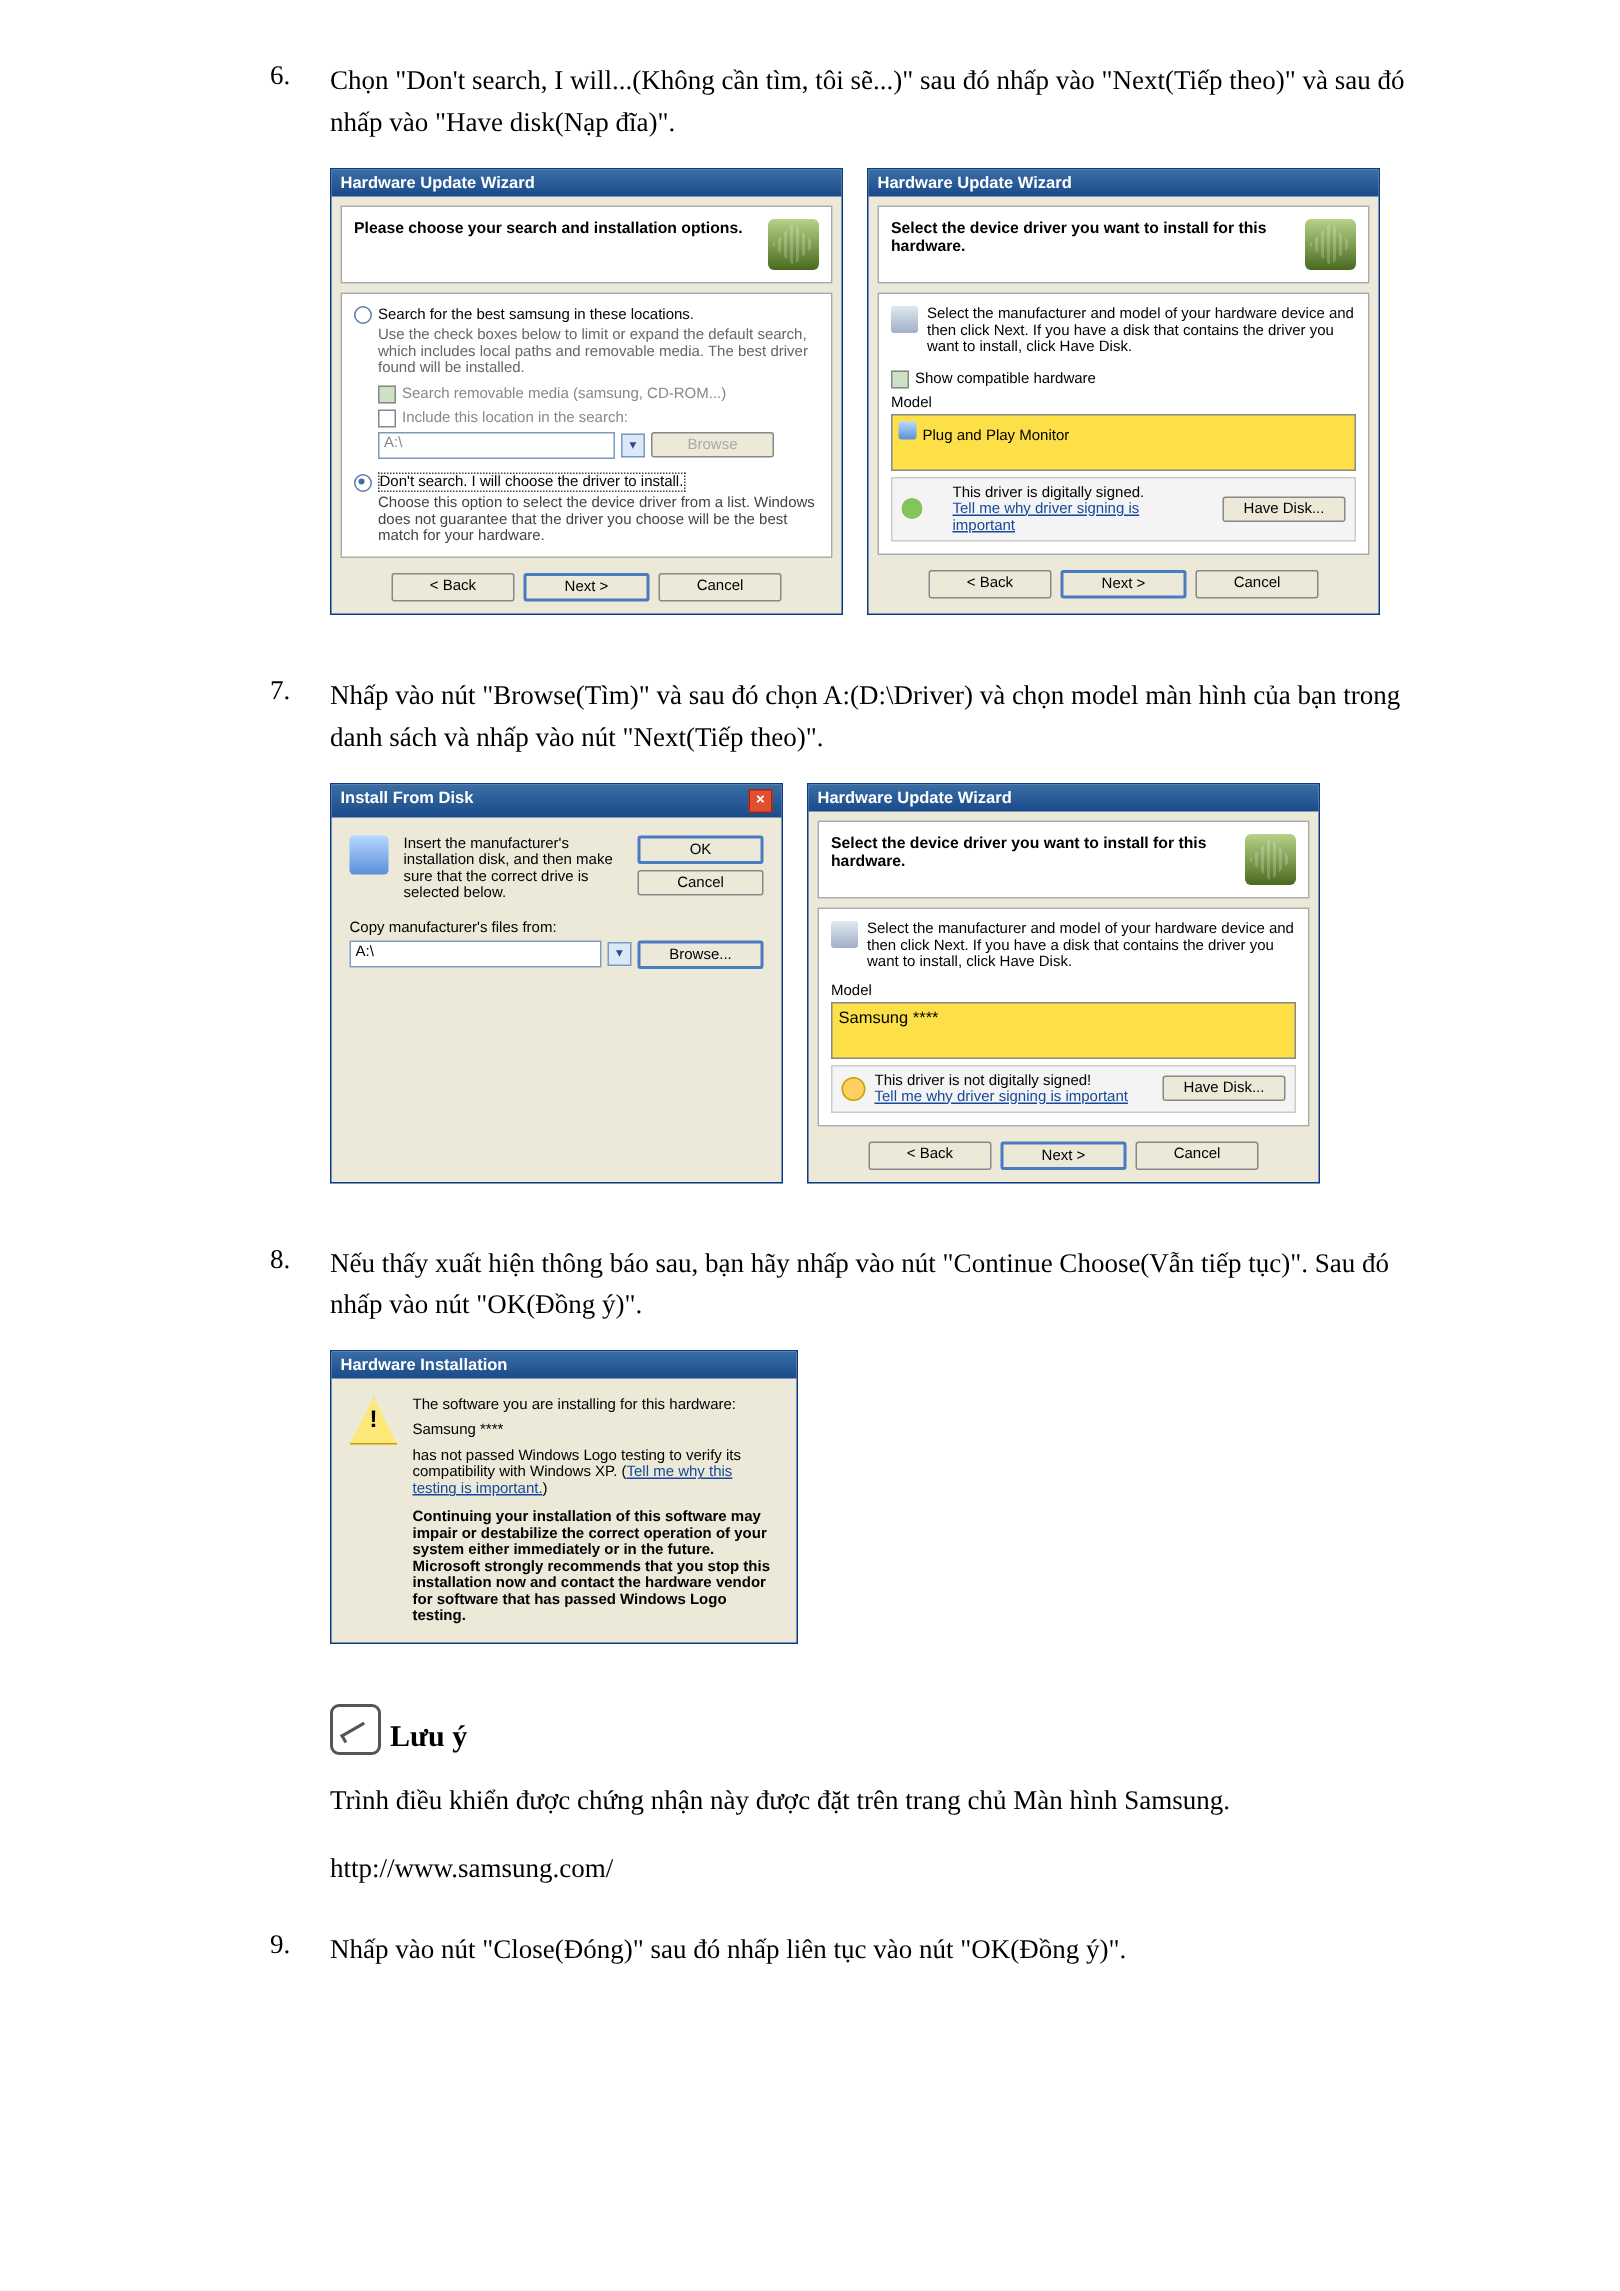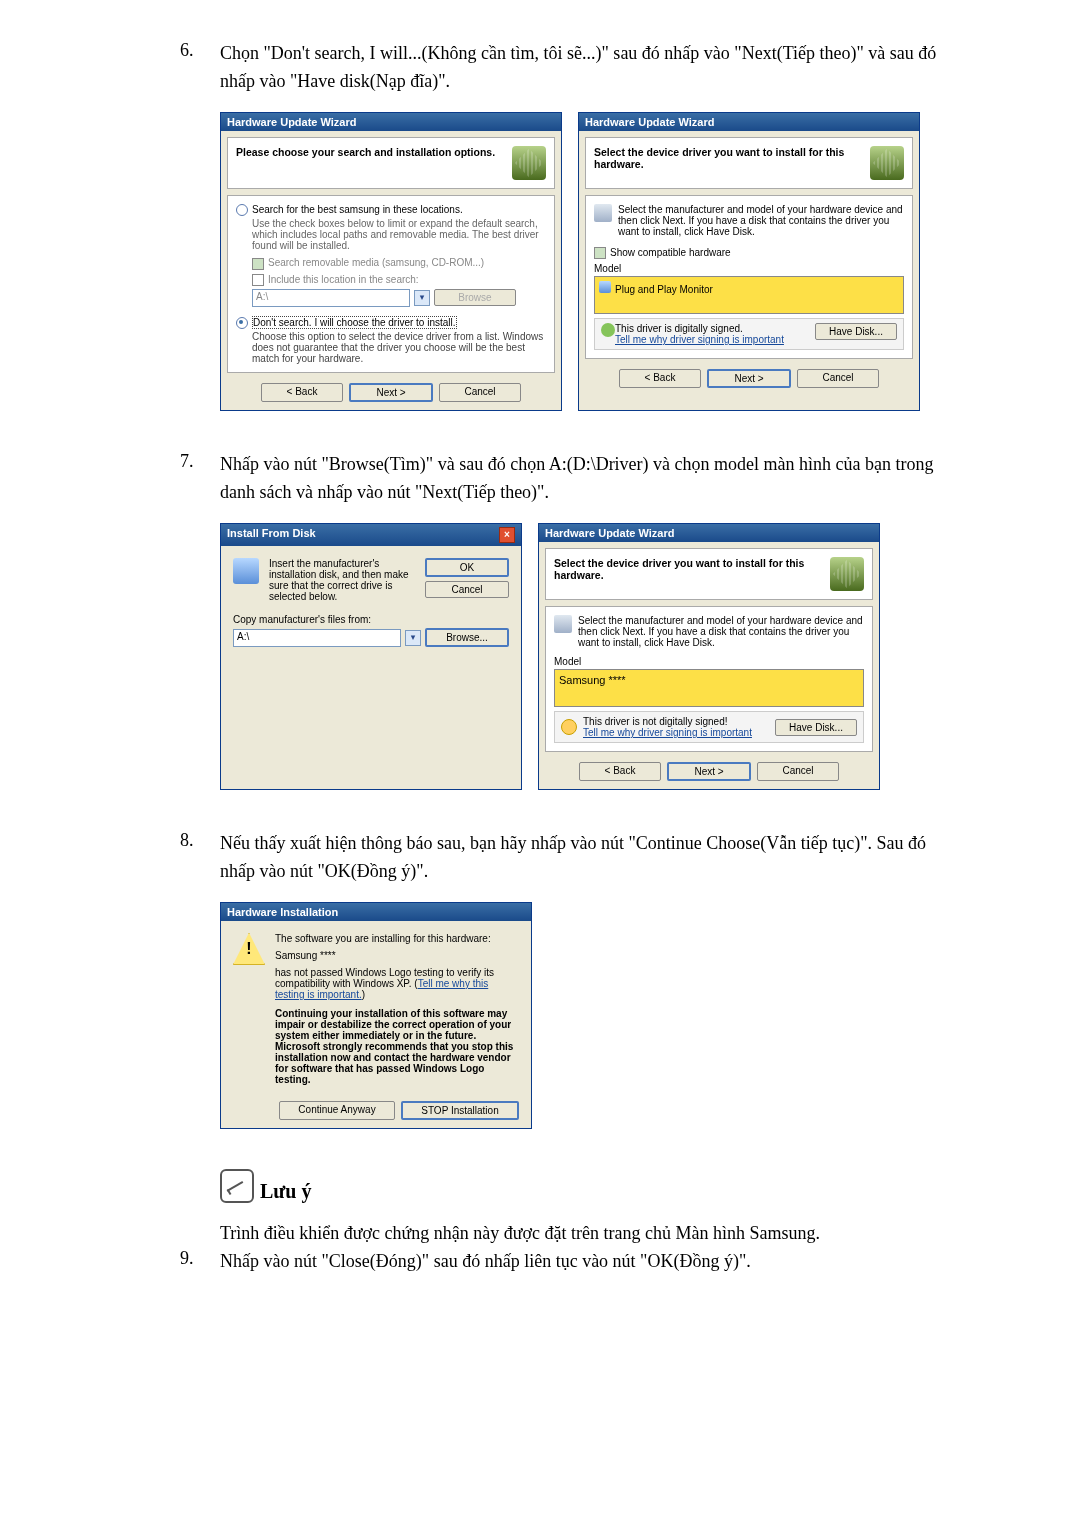--- a/index.html
+++ b/index.html
@@ -89,21 +89,21 @@
           <span class="icon-diamond"></span>
         </div>
       <div class="bod">
         <div style="display:flex;gap:6px">
             <span class="small-disk"></span>
             <span>Select the manufacturer and model of your hardware device and then click Next. If you have a disk that contains the driver you want to install, click Have Disk.</span>
           </div>
         <div style="margin-top:10px"><span class="chk sel"></span><span>Show compatible hardware</span></div>
         <div style="margin-top:4px">Model</div>
         <div class="model"><span style="display:inline-block;width:12px;height:12px;background:linear-gradient(#b7d8ff,#5a8fd8);border-radius:2px;margin-right:4px"></span><span>Plug and Play Monitor</span></div>
-        <div class="greyrow" style="display:flex;align-items:flex-start;gap:0">
+        <div class="greyrow" style="display:flex;align-items:center;gap:20px">
           <span class="sig ok"></span>
           <div style="flex:1">
             <div>This driver is digitally signed.</div>
             <div class="link">Tell me why driver signing is important</div>
           </div>
           <span class="btn">Have Disk...</span>
         </div>
       </div>
       <div class="btnrow">
         <span class="btn">&lt; Back</span>
@@ -187,30 +187,27 @@
         </div>
       <div style="padding:12px;display:flex;gap:10px">
         <span class="warn"></span>
         <div style="flex:1">
           <div>The software you are installing for this hardware:</div>
           <div style="margin:6px 0">Samsung ****</div>
           <div><span>has not passed Windows Logo testing to verify its compatibility with Windows XP. (</span><span class="link">Tell me why this testing is important.</span><span>)</span></div>
           <div style="font-weight:bold;margin-top:8px">Continuing your installation of this software may impair or destabilize the correct operation of your system either immediately or in the future. Microsoft strongly recommends that you stop this installation now and contact the hardware vendor for software that has passed Windows Logo testing.</div>
         </div>
       </div>
-      <div class="btnrow" style="justify-content:flex-end;padding-right:12px">
-        <span class="btn" style="min-width:90px">Continue Anyway</span>
-        <span class="btn" style="min-width:90px;border:2px solid #4a7ac0">STOP Installation</span>
-      </div>
     </div>
   </div>
 
   <div class="note-row">
     <div class="note-icon"></div>
     <div style="font-size:20px;font-weight:bold">Lưu ý</div>
   </div>
   <div class="note-txt" style="margin-top:16px">Trình điều khiển được chứng nhận này được đặt trên trang chủ Màn hình Samsung.</div>
+  <div class="note-txt" style="margin-top:16px;margin-bottom:26px">http://www.samsung.com/</div>
 
   <div class="step">
     <div class="step-num">9.</div>
     <div class="step-txt">Nhấp vào nút "Close(Đóng)" sau đó nhấp liên tục vào nút "OK(Đồng ý)".</div>
   </div>
 </div>
 
 </body></html>

